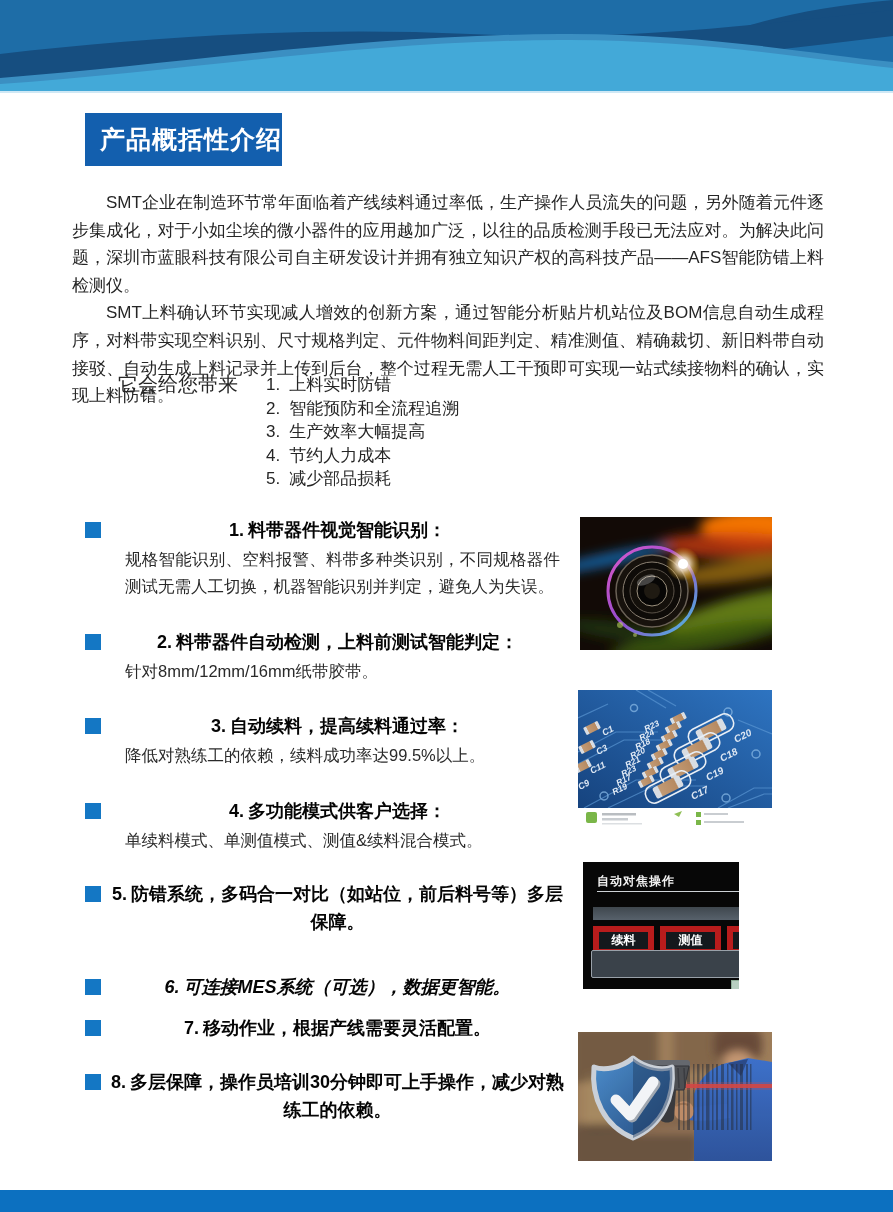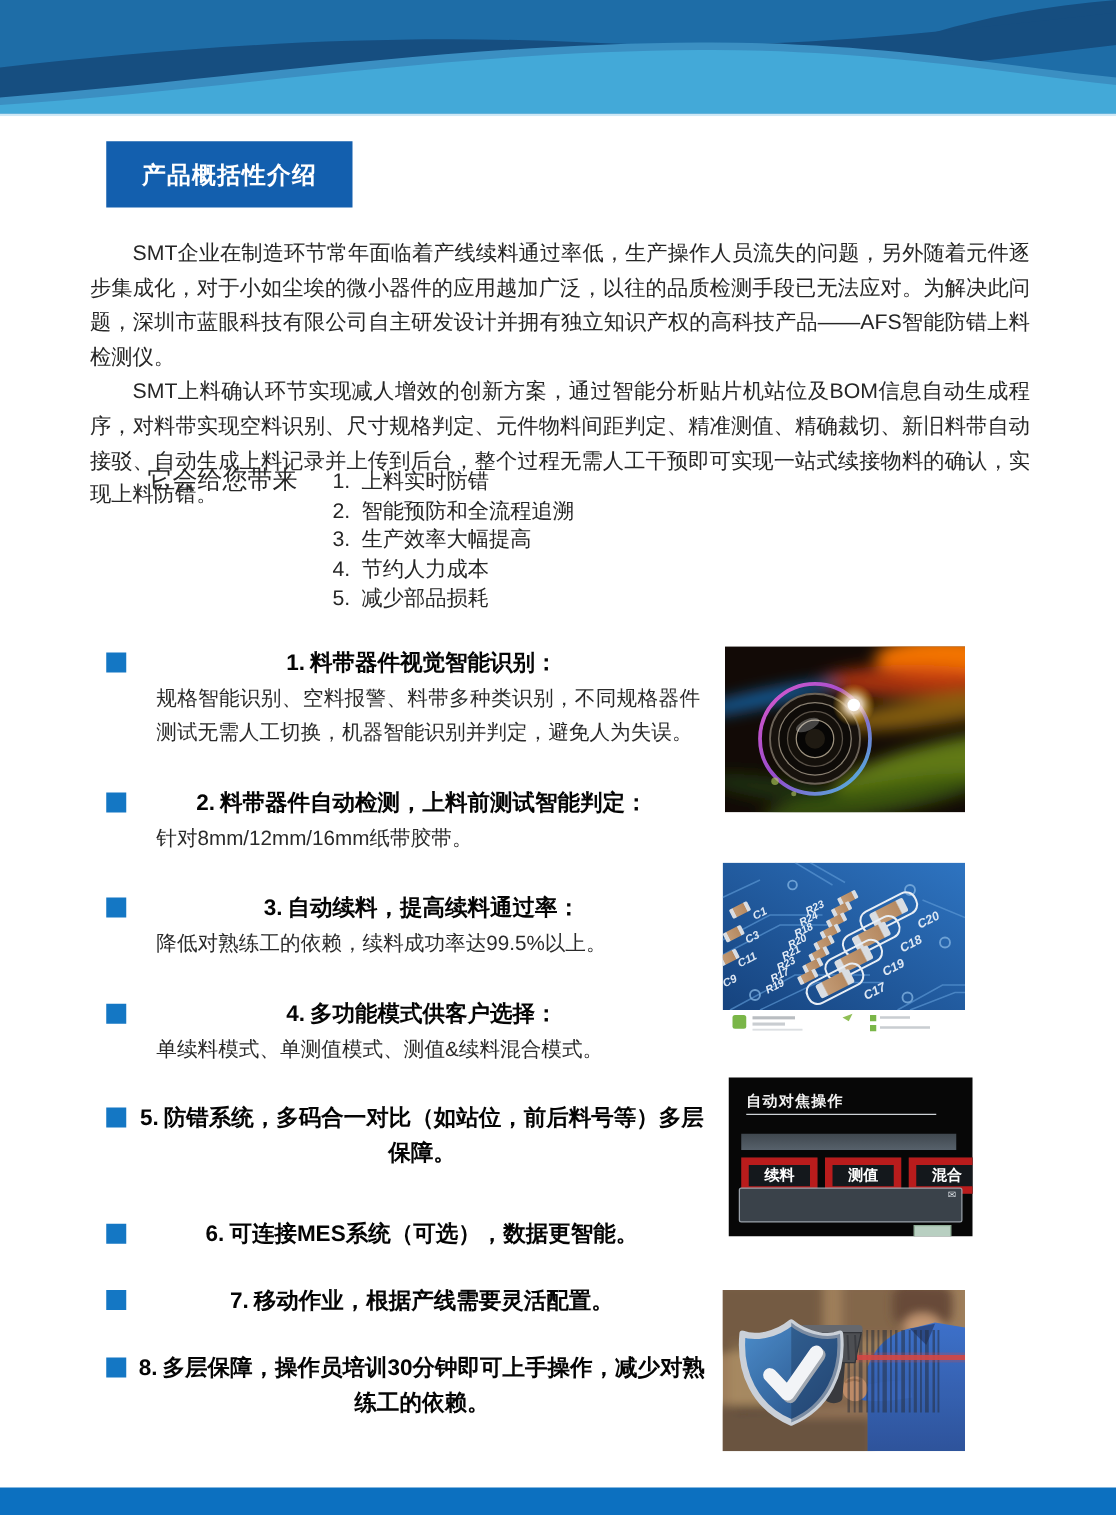--- a/index.html
+++ b/index.html
@@ -13,22 +13,22 @@
     color:#2b2b2b;
   }
   
   .header-wave{position:absolute;left:0;top:0;width:893px;height:93px;}
   .header-wave svg{display:block;}
   
   .badge{
     position:absolute;left:85px;top:113px;
     width:197px;height:53px;
     background:#135fae;
-    display:flex;align-items:center;justify-content:center;
-    color:#ffffff;font-size:19px;font-weight:bold;letter-spacing:1px;
+    display:flex;align-items:center;justify-content:flex-end;
+    color:#ffffff;font-size:25px;font-weight:bold;letter-spacing:1px;
   }
   
   .intro{position:absolute;left:72px;top:189px;width:752px;}
   .intro p{
     margin:0;
     font-size:17px;line-height:27.6px;
     text-indent:2em;text-align:justify;color:#262626;
   }
   
   .benefits{position:absolute;left:118px;top:373px;display:flex;}
@@ -47,28 +47,28 @@
   .f-body{
     font-size:16.5px;line-height:27px;color:#2a2a2a;
     padding-left:17px;margin-top:2px;width:435px;text-align:justify;
   }
   .f-body:empty{display:none;}
   .feature:nth-of-type(1){margin-bottom:28px;}
   .feature:nth-of-type(2){margin-bottom:27px;}
   .feature:nth-of-type(3){margin-bottom:28px;}
   .feature:nth-of-type(4){margin-bottom:26px;}
   .feature:nth-of-type(5){margin-bottom:37px;}
-  .feature:nth-of-type(6){margin-bottom:25px;}
+  .feature:nth-of-type(6){margin-bottom:13px;font-style:italic;}
   .feature:nth-of-type(7){margin-bottom:26px;}
   
   .fig{position:absolute;overflow:hidden;}
   .fig svg{display:block;}
   .fig-lens{left:580px;top:517px;width:192px;height:133px;}
   .fig-pcb{left:578px;top:690px;width:194px;height:140px;}
-  .fig-screen{left:583px;top:862px;width:195px;height:127px;background:#070707;}
+  .fig-screen{left:583px;top:862px;width:156px;height:127px;background:#070707;}
   .fig-scanner{left:578px;top:1032px;width:194px;height:129px;}
   
   .scr-title{position:absolute;left:14px;top:11px;color:#f2f2f2;font-size:12px;font-weight:bold;letter-spacing:1px;}
   .scr-rule{position:absolute;left:14px;top:29px;width:152px;height:1px;background:#cdd2d6;}
   .scr-input{position:absolute;left:10px;top:45px;width:172px;height:13px;
     background:linear-gradient(#3f474e,#57616b);}
   .scr-btnrow{position:absolute;left:10px;top:64px;display:flex;gap:6px;}
   .scr-btn{width:49px;height:17px;border:6px solid #b91c1c;background:#14181c;
     color:#ffffff;font-size:12px;font-weight:bold;display:flex;align-items:center;justify-content:center;}
   .scr-panel{position:absolute;left:8px;top:88px;width:177px;height:26px;

